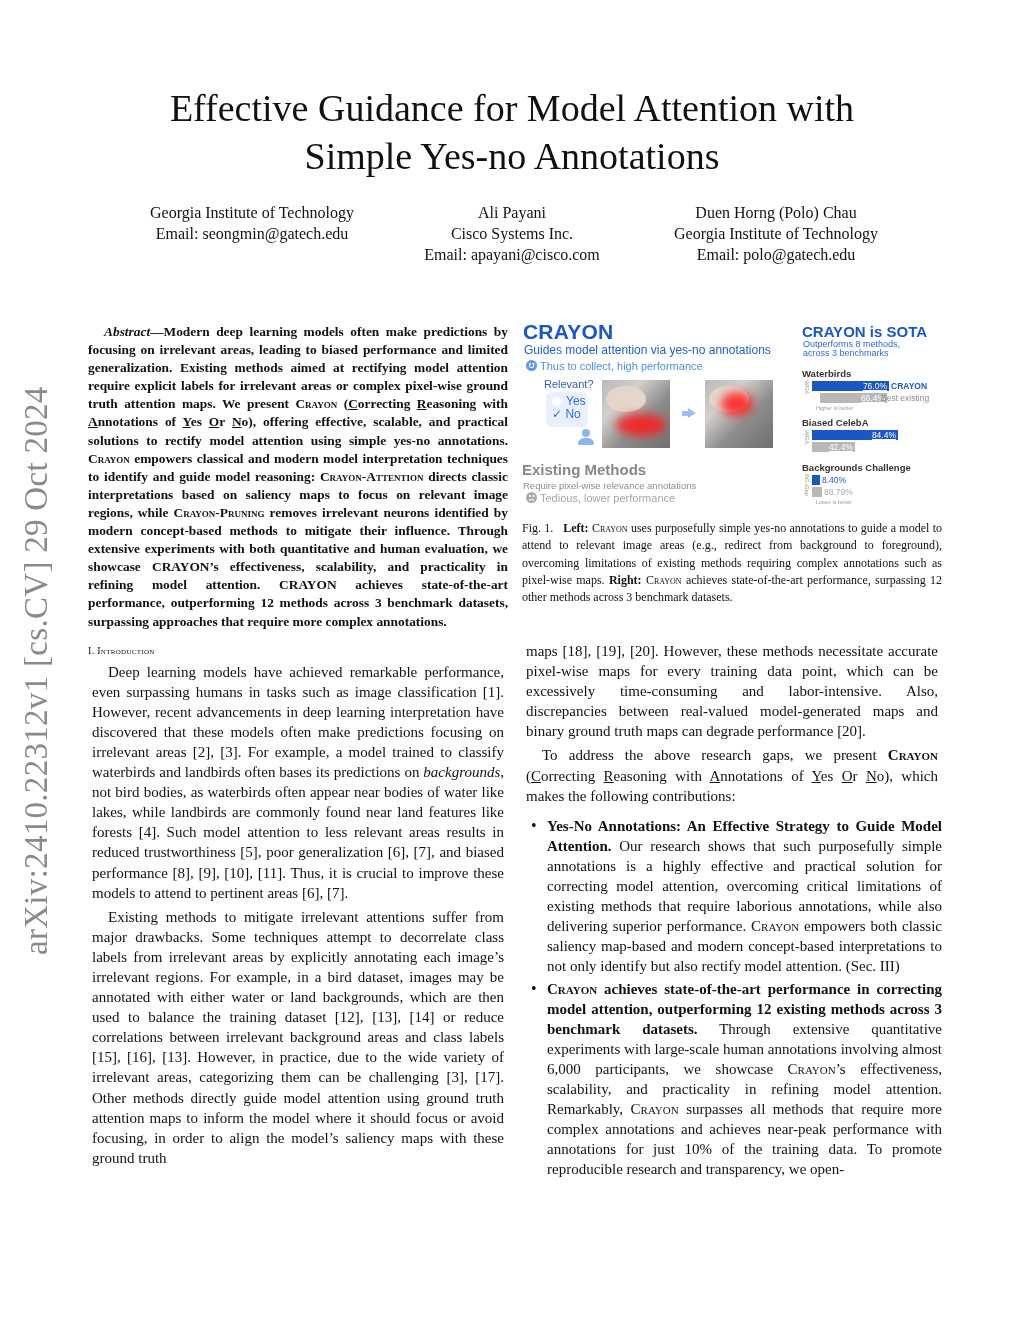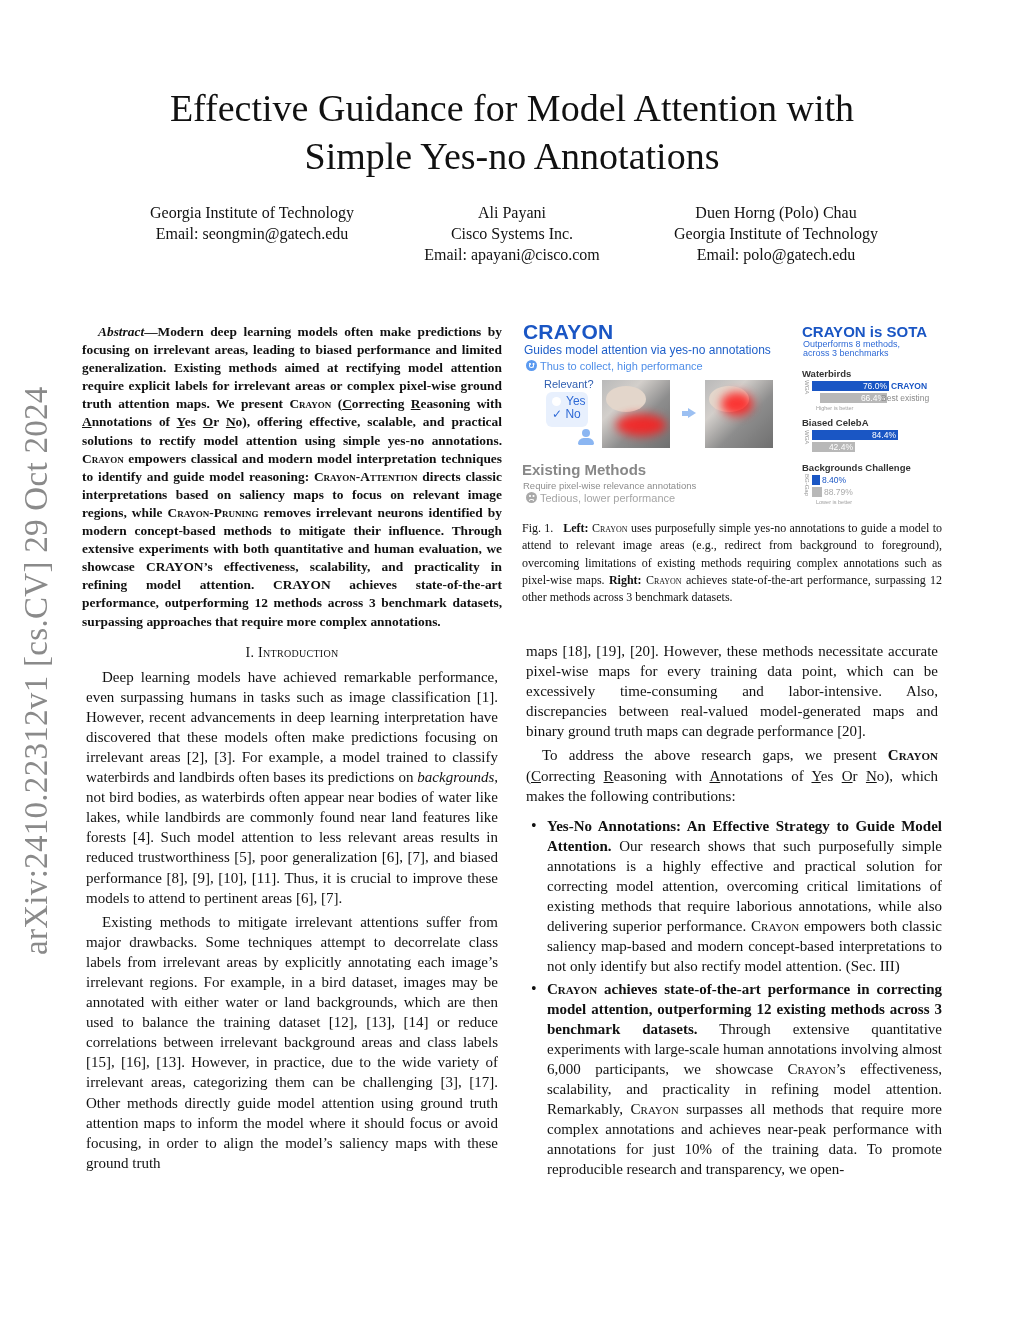--- a/index.html
+++ b/index.html
@@ -7,27 +7,27 @@
   .sc { font-variant: small-caps; }
   .u { text-decoration: underline; }
 
   #arxiv { position:absolute; left:18px; top:955px; transform:rotate(-90deg); transform-origin:left top; font-size:33px; color:#8a8a8a; white-space:nowrap; letter-spacing:0.3px; }
 
   #title { position:absolute; left:100px; width:824px; top:84px; text-align:center; font-size:38px; line-height:48px; color:#111; }
 
   .author { position:absolute; top:202px; width:260px; text-align:center; font-size:16px; line-height:21px; }
   .author div { white-space:nowrap; }
 
-  .col-left { position:absolute; left:82px; top:323px; width:420px; }
+  .col-left { position:absolute; left:88px; top:323px; width:420px; }
   .col-right { position:absolute; left:522px; width:420px; }
 
   .abstract { font-weight:bold; font-size:13.4px; line-height:18.1px; text-align:justify; text-indent:16px; }
   .abstract .lbl { font-style:italic; }
 
-  .sec-head { text-align:center; font-size:14px; margin:14px 0 6px; letter-spacing:0.3px; }
+  .sec-head { text-align:left; font-size:10px; margin:14px 0 6px; letter-spacing:0.3px; }
   p.body { margin:4px; font-size:15px; line-height:20.1px; text-align:justify; text-indent:16px; hyphens:auto; }
 
   
   #figure { position:absolute; left:520px; top:318px; width:430px; height:195px; font-family:"Liberation Sans", "DejaVu Sans", sans-serif; }
   .fig-l { position:absolute; left:0; top:0; width:270px; height:195px; }
   .crayon-title { position:absolute; left:3px; top:2px; font-size:21px; font-weight:bold; color:#1a56c4; letter-spacing:0.2px; }
   .crayon-sub { position:absolute; left:4px; top:25px; font-size:12px; color:#1f5fc9; white-space:nowrap; }
   .easy { position:absolute; left:6px; top:42px; font-size:11px; color:#4f8ee8; white-space:nowrap; }
   .face { display:inline-block; width:11px; height:11px; border-radius:50%; vertical-align:-1px; margin-right:3px; position:relative; }
   .face.happy { background:#5b9af0; }
@@ -57,21 +57,21 @@
 
   .exist-title { position:absolute; left:2px; top:143px; font-size:15px; font-weight:bold; color:#888; }
   .exist-sub { position:absolute; left:3px; top:162px; font-size:9.5px; color:#8d8d8d; white-space:nowrap; }
   .exist-tedious { position:absolute; left:6px; top:174px; font-size:11px; color:#a5a5a5; white-space:nowrap; }
 
   .fig-r { position:absolute; left:280px; top:0; width:150px; height:195px; }
   .sota-title { position:absolute; left:2px; top:5px; font-size:15px; font-weight:bold; color:#1a56c4; white-space:nowrap; }
   .sota-sub { position:absolute; left:3px; top:22px; font-size:9px; line-height:9px; color:#2f6ad6; width:110px; }
   .bm-title { position:absolute; left:2px; font-size:9.5px; font-weight:bold; color:#333; white-space:nowrap; }
   .metric { position:absolute; left:2px; font-size:6px; color:#999; transform:rotate(90deg); transform-origin:left top; white-space:nowrap; }
-  .bar { position:absolute; height:10px; font-size:8.5px; color:#fff; text-align:right; padding-right:2px; box-sizing:border-box; line-height:10px; }
+  .bar { position:absolute; height:10px; font-size:8.5px; color:#fff; text-align:right; padding-right:2px; box-sizing:border-box; line-height:10px;text-decoration:underline; }
   .bar.blue { background:#1a56c4; }
   .bar.gray { background:#b8b8b8; }
   .bar-out { position:absolute; font-size:8.5px; line-height:10px; white-space:nowrap; }
   .note { position:absolute; font-size:5.5px; color:#a0a0a0; white-space:nowrap; }
 
   .caption { position:absolute; left:522px; top:520px; width:420px; font-size:12px; line-height:17.3px; text-align:justify; }
   .caption b { font-weight:bold; }
 
   ul.contrib { margin:10px 0 0 0; padding:0 0 0 25px; font-size:15px; line-height:20.1px; }
   ul.contrib li { text-align:justify; list-style:none; position:relative; }

